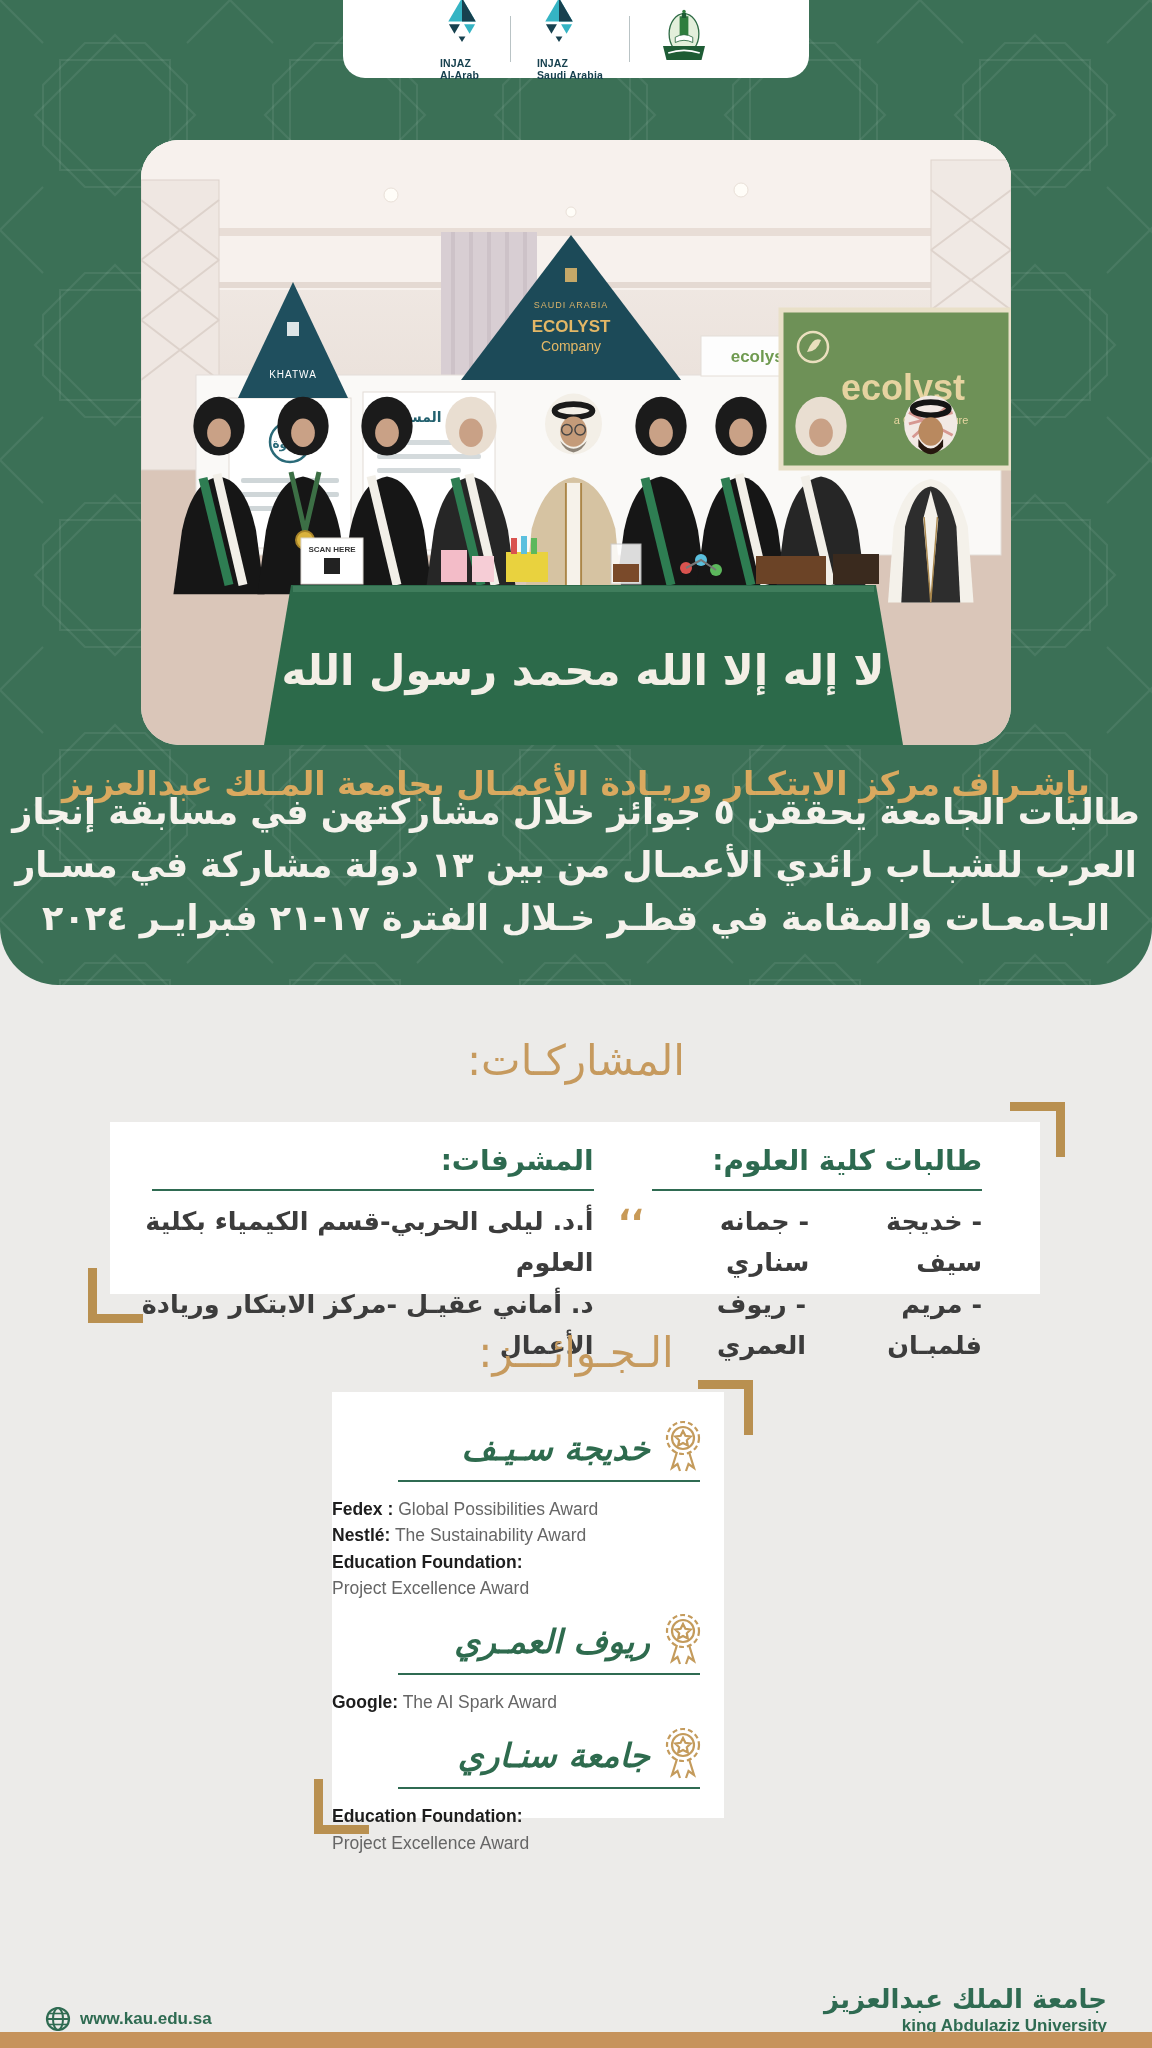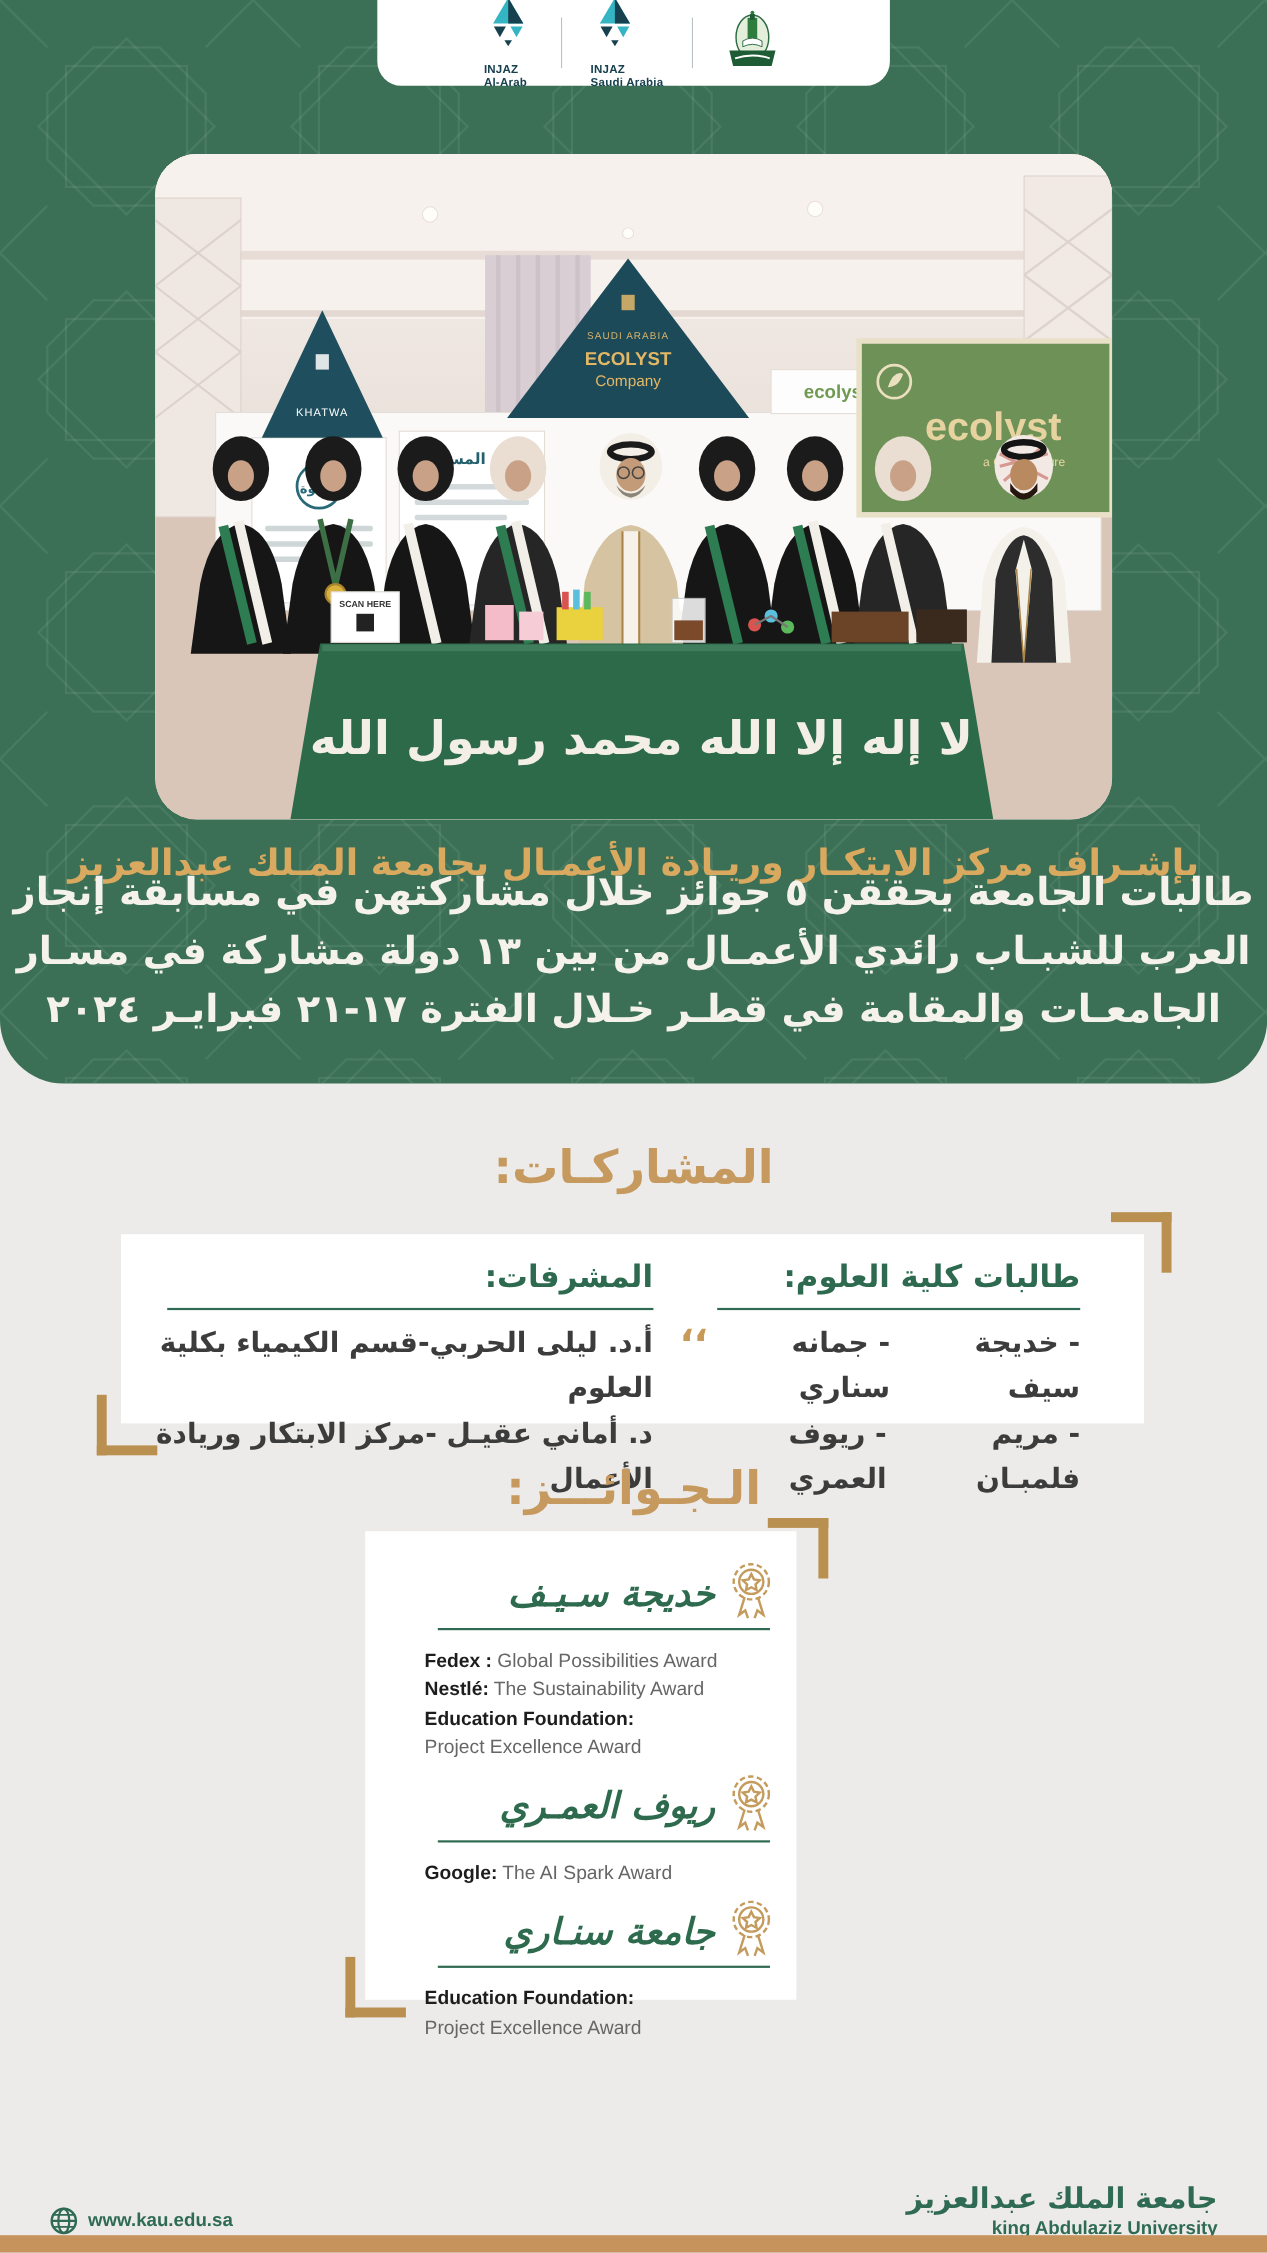--- a/index.html
+++ b/index.html
@@ -25,21 +25,21 @@
          border-radius:38px;overflow:hidden;background:#efe7e1;}
 
   
   .supervision{position:absolute;top:764px;left:0;width:100%;text-align:center;
                color:#d9a95f;font-size:33px;font-weight:bold;}
   .headline{position:absolute;top:786px;left:0;width:100%;text-align:center;
             color:#f5f2ec;font-size:35px;font-weight:bold;line-height:1.52;}
 
   
   .section-title{position:absolute;left:0;width:100%;text-align:center;
-                 color:#c69a5e;font-size:42px;font-weight:bold;}
+                 color:#c69a5e;font-size:42px;font-weight:normal;}
   .title-participations{top:1036px;}
   .title-awards{top:1328px;}
 
   
   .participants-card{position:absolute;top:1122px;left:110px;width:930px;height:172px;
                      background:#ffffff;display:flex;direction:rtl;}
   .p-col{padding-top:22px;}
   .p-col-students{width:40%;padding-right:58px;box-sizing:border-box;}
   .p-col-supervisors{width:52%;padding-left:30px;box-sizing:border-box;}
   .p-quote{width:8%;color:#c89a58;font-size:34px;font-weight:bold;text-align:center;padding-top:66px;}
@@ -55,21 +55,21 @@
   .br-tr{border-top:9px solid #b99050;border-right:9px solid #b99050;}
   .br-bl{border-bottom:9px solid #b99050;border-left:9px solid #b99050;}
 
   
   .awards-card{position:absolute;top:1392px;left:332px;width:392px;height:426px;
                background:#ffffff;box-sizing:border-box;padding-top:24px;}
   .award-name-row{display:flex;direction:rtl;align-items:center;justify-content:flex-start;
                   padding-right:14px;gap:6px;font-style:italic;}
   .award-name{color:#2e6b4e;font-size:33px;font-weight:bold;padding-top:6px;}
   .award-underline{height:2px;background:#2f6b52;width:302px;margin:6px 24px 14px auto;}
-  .award-lines{padding-left:54px;font-size:17.5px;color:#666666;line-height:1.5;}
+  .award-lines{font-size:17.5px;color:#666666;line-height:1.5;}
   .award-lines b{color:#1d1d1d;}
   .award-entry + .award-entry{margin-top:8px;}
 
   
   .footer-left{position:absolute;left:45px;top:1978px;}
   .f-row{display:flex;align-items:center;gap:9px;height:26px;margin-bottom:6px;margin-top:28px;}
   .f-text{color:#2f6b52;font-size:17px;font-weight:bold;}
   .footer-right{position:absolute;right:45px;top:1984px;text-align:right;}
   .univ-ar{color:#2f6b52;font-size:26px;font-weight:bold;}
   .univ-en{color:#2f6b52;font-size:17px;font-weight:bold;margin-top:2px;}

